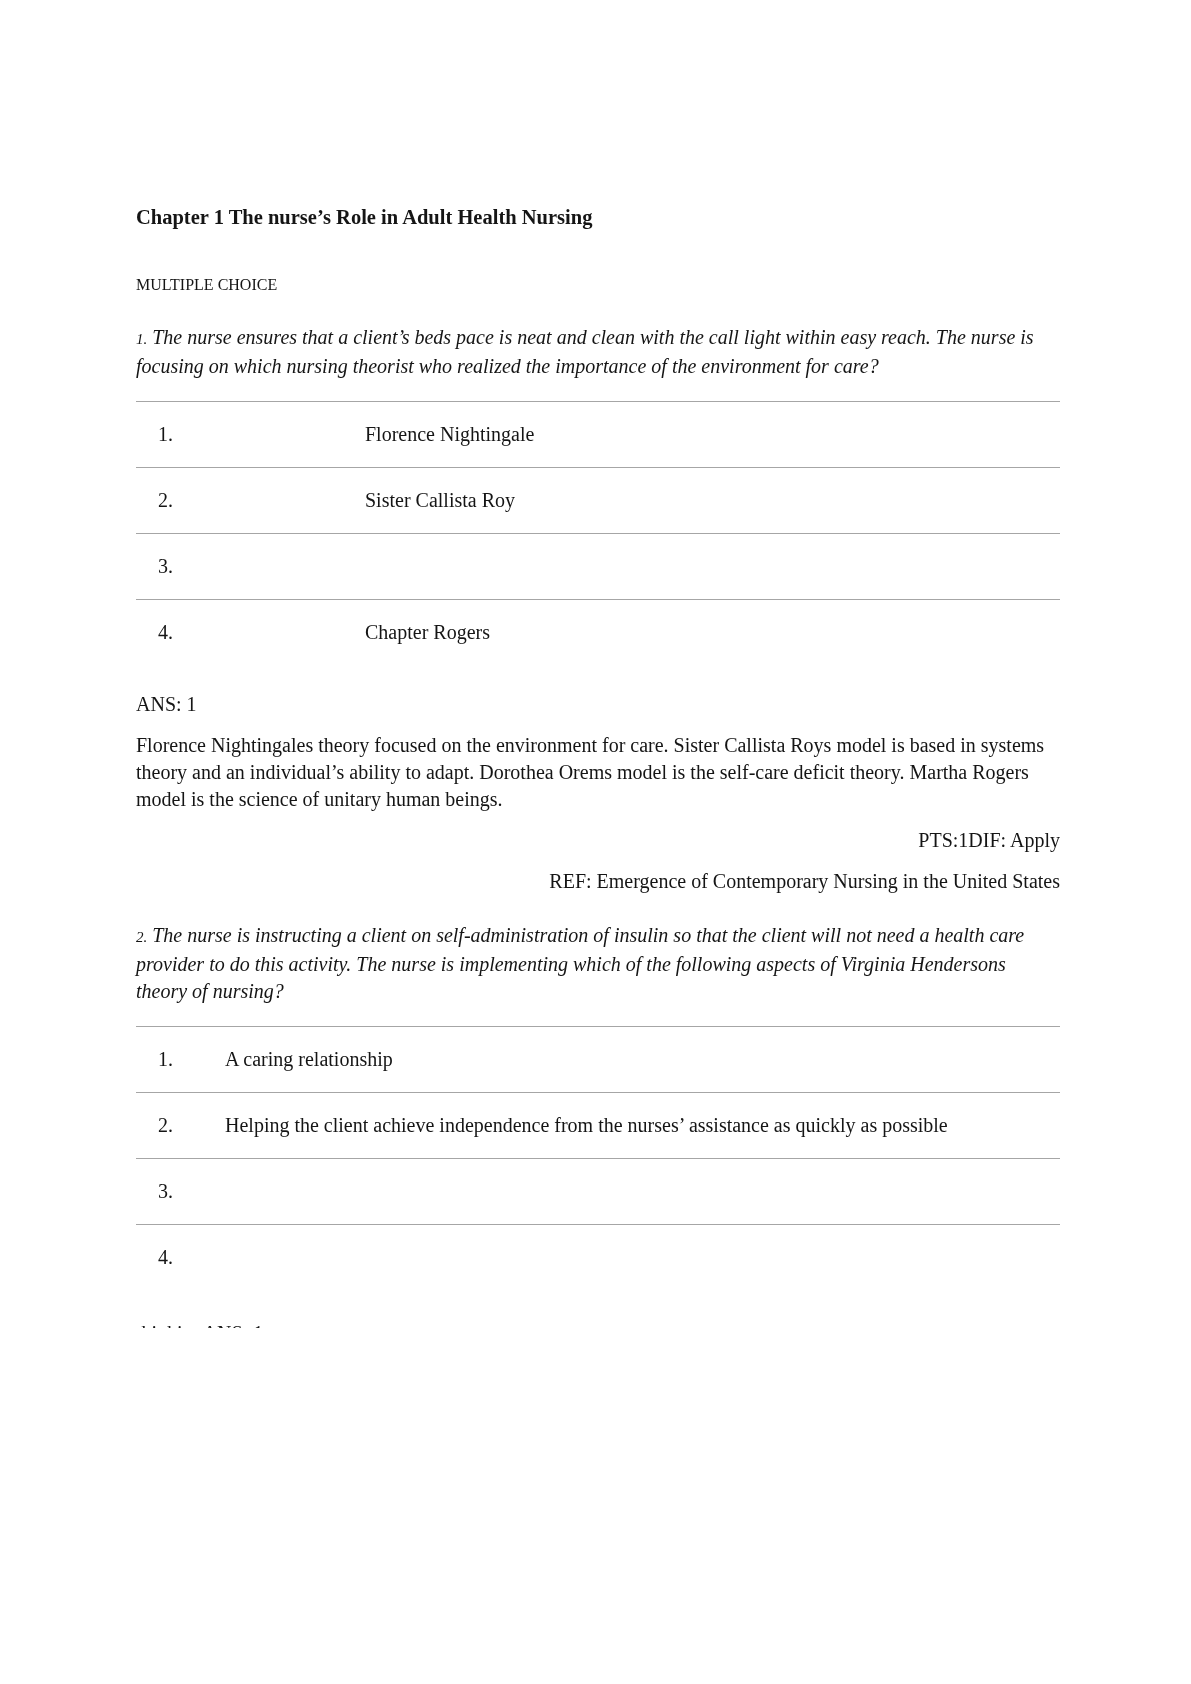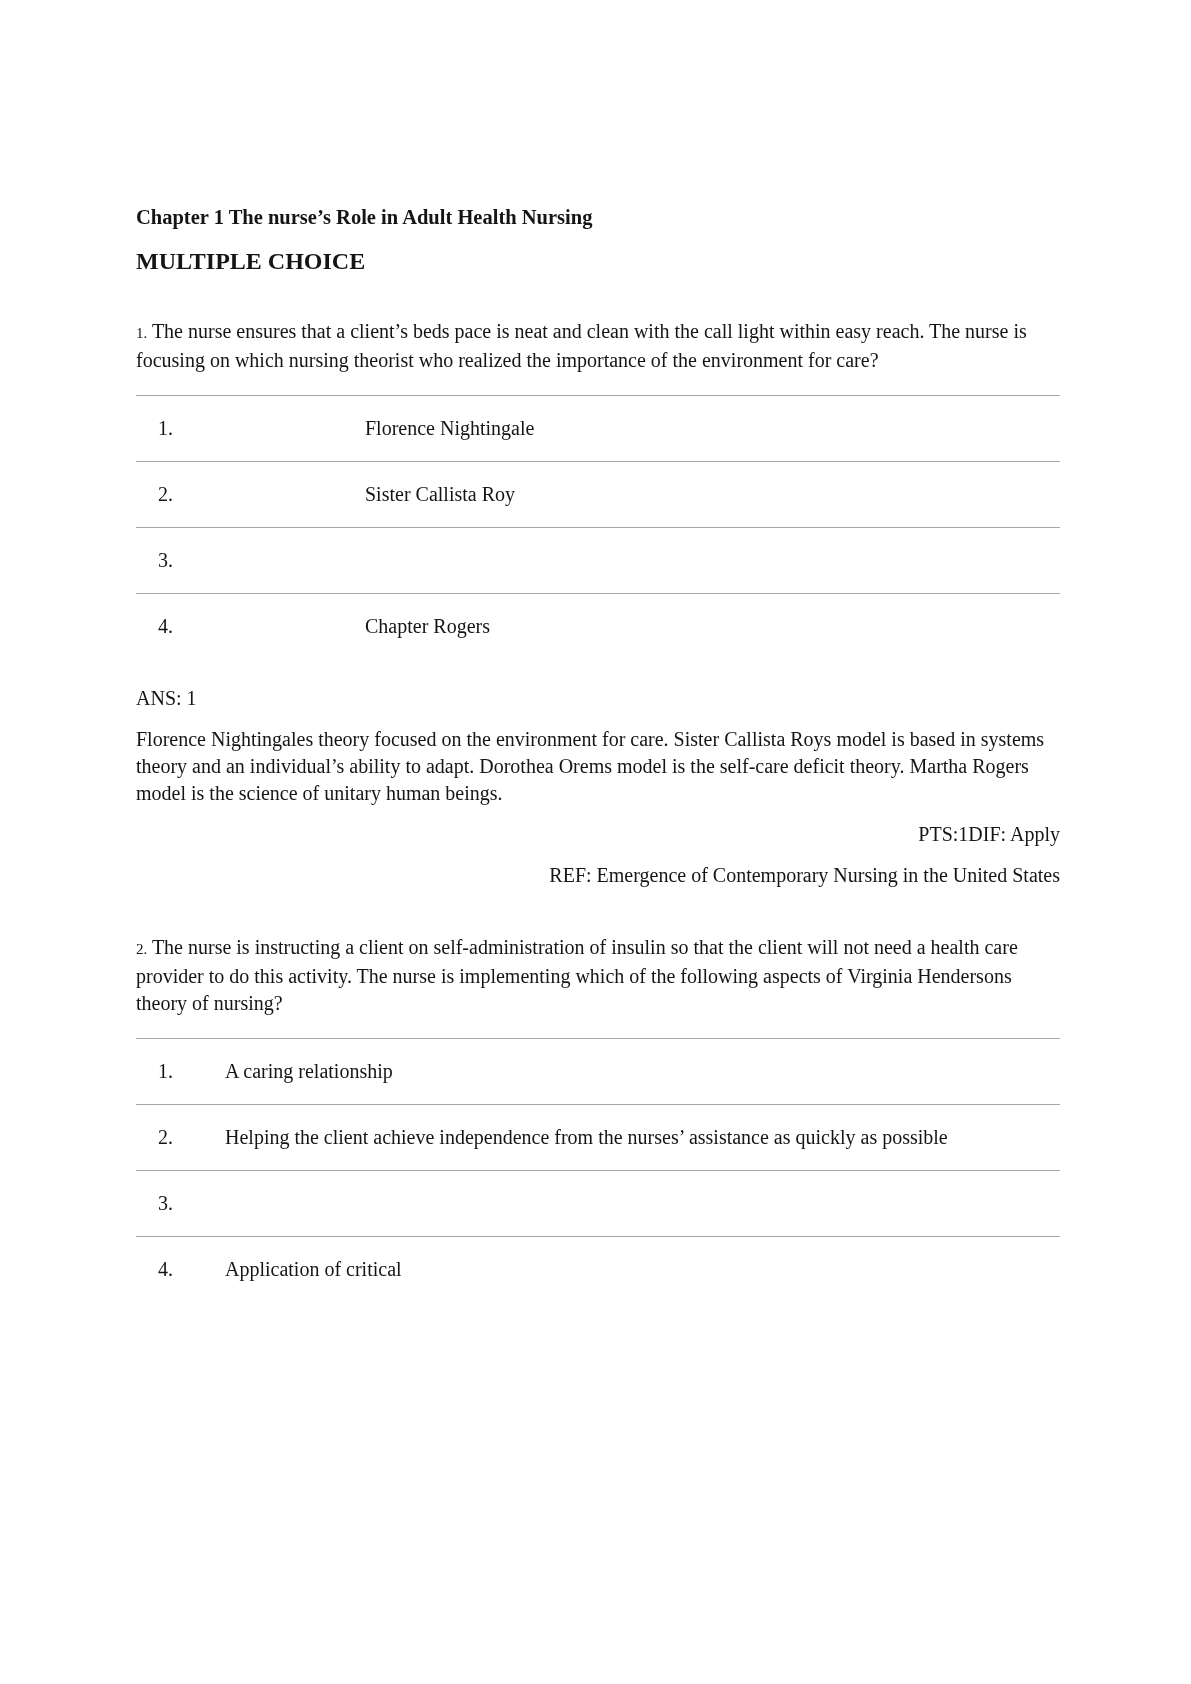--- a/index.html
+++ b/index.html
@@ -17,26 +17,26 @@
       color: #151515;
       overflow: hidden;
     }
     p { margin: 0; }
     .title {
       font-size: 20.5px;
       font-weight: bold;
       line-height: 24px;
     }
     .section-heading {
-      font-size: 24px;
-      font-weight: bold;
+      font-size: 16px;
+      font-weight: normal;
       line-height: 24px;
-      margin-top: 20px;
+      margin-top: 44px;
     }
-    .question { margin-top: 45px; }
+    .question { margin-top: 27px; font-style: italic; }
     .qnum { font-size: 15px; }
     .opt-table { margin-top: 21px; }
     .opt-row {
       display: flex;
       align-items: center;
       border-top: 1px solid #a6a6a6;
       padding: 19px 0 19px 22px;
     }
     .q1 .opt-num { width: 207px; flex: none; }
     .q2 .opt-num { width: 67px; flex: none; }
@@ -92,19 +92,18 @@
     </div>
     <div class="opt-row">
       <span class="opt-num">2.</span>
       <span class="opt-text">Helping the client achieve independence from the nurses’ assistance as quickly as possible</span>
     </div>
     <div class="opt-row">
       <span class="opt-num">3.</span>
     </div>
     <div class="opt-row">
       <span class="opt-num">4.</span>
-      <span class="opt-text">Application of critical</span>
     </div>
   </div>
 
   <p class="final-ans">thinkingANS: 1</p>
 
 </div>
 
 </body></html>

